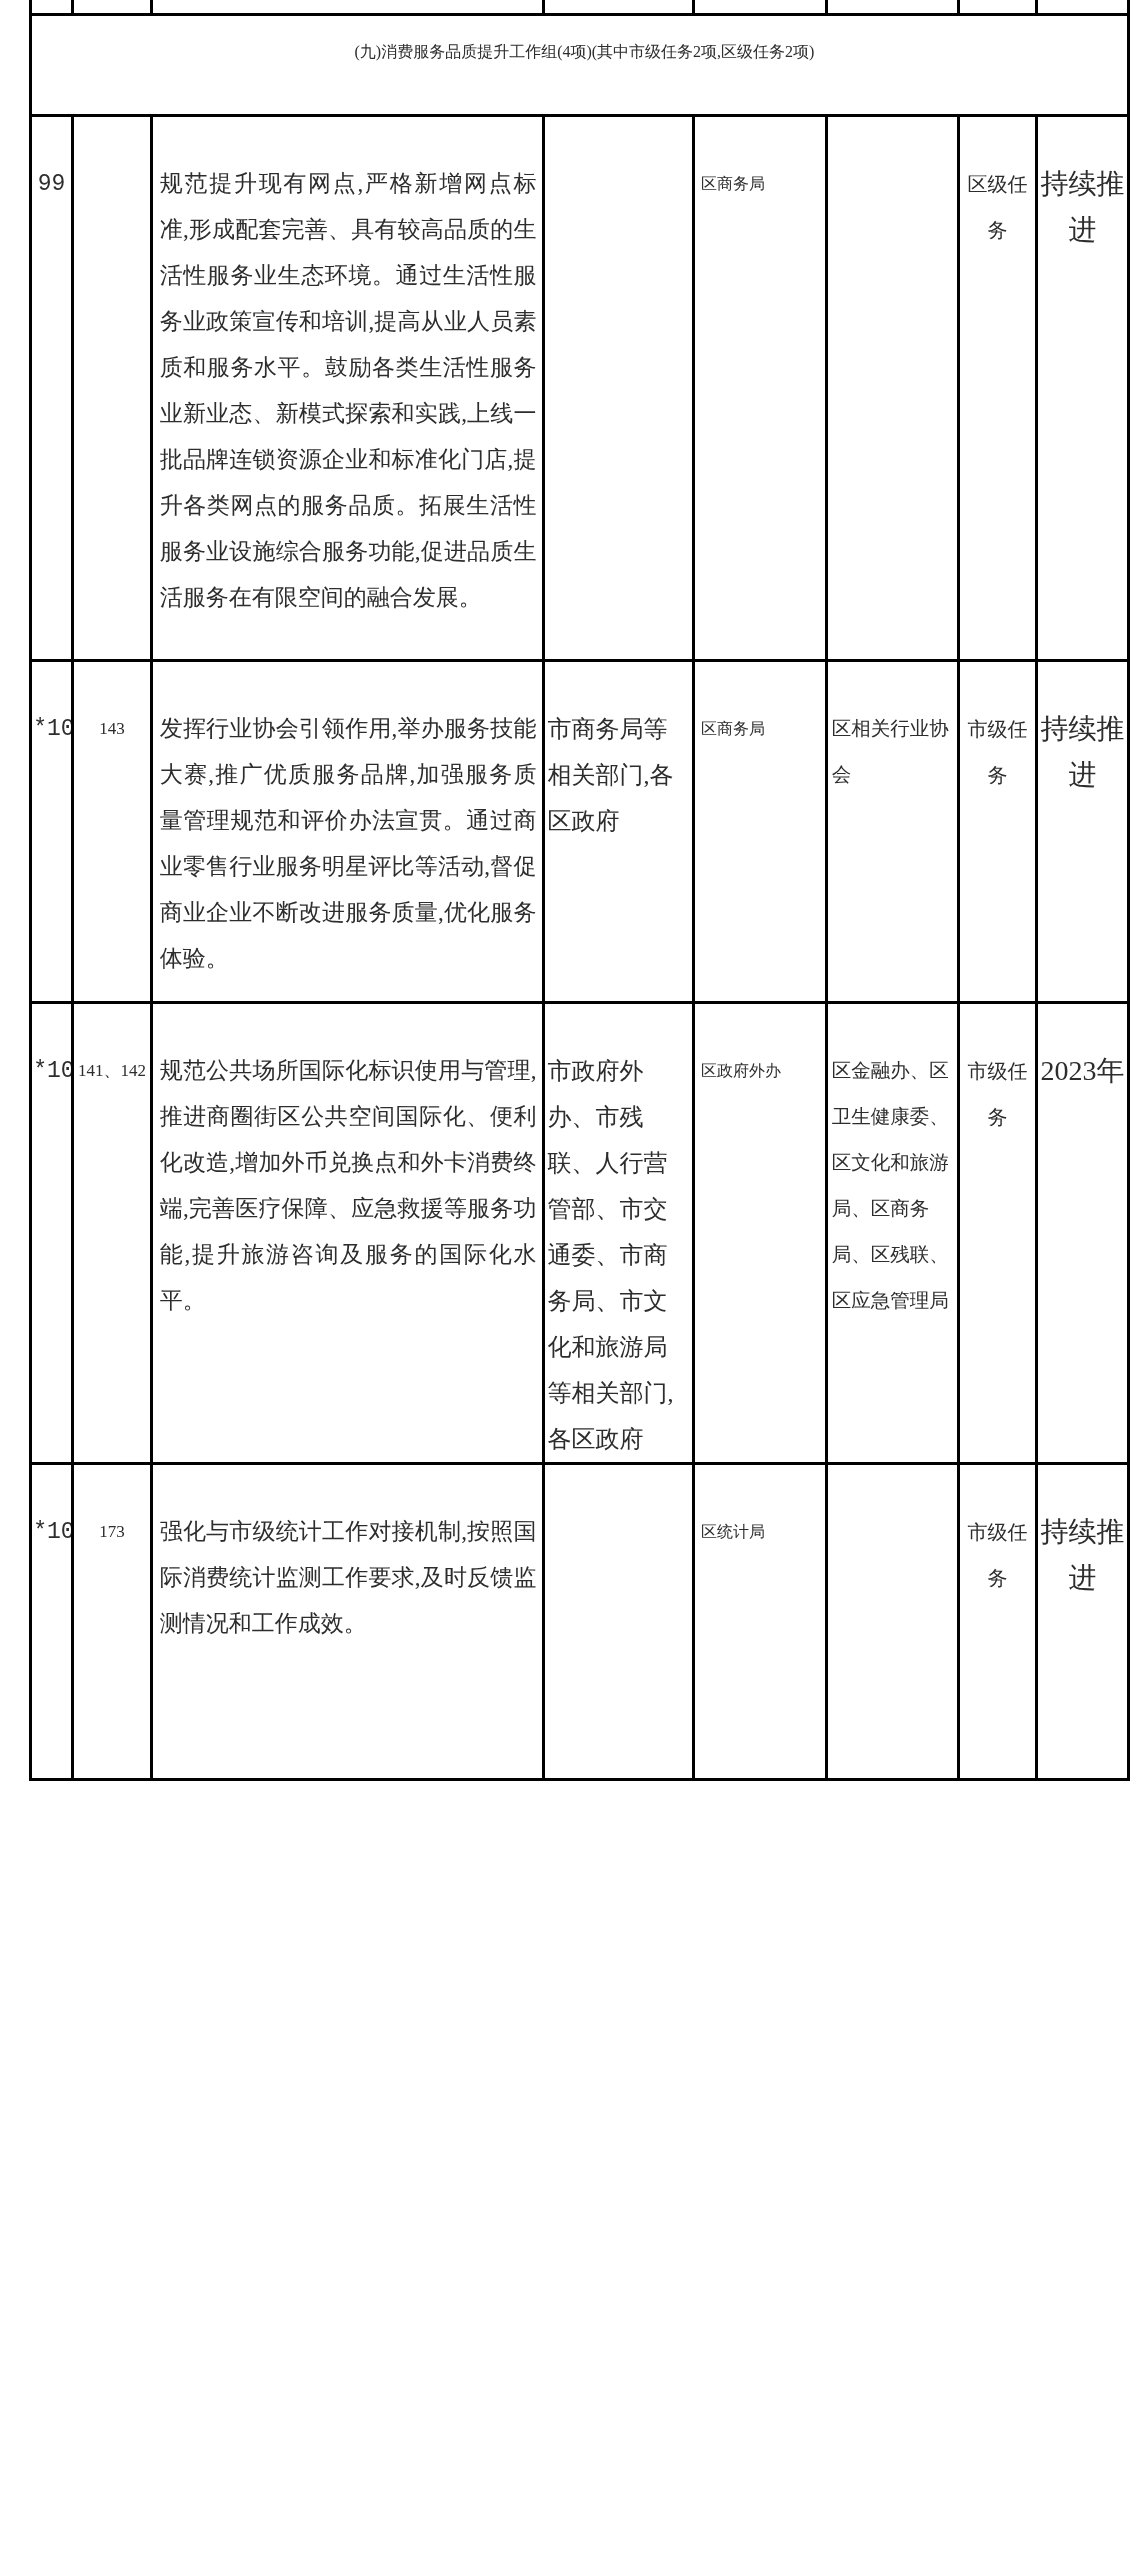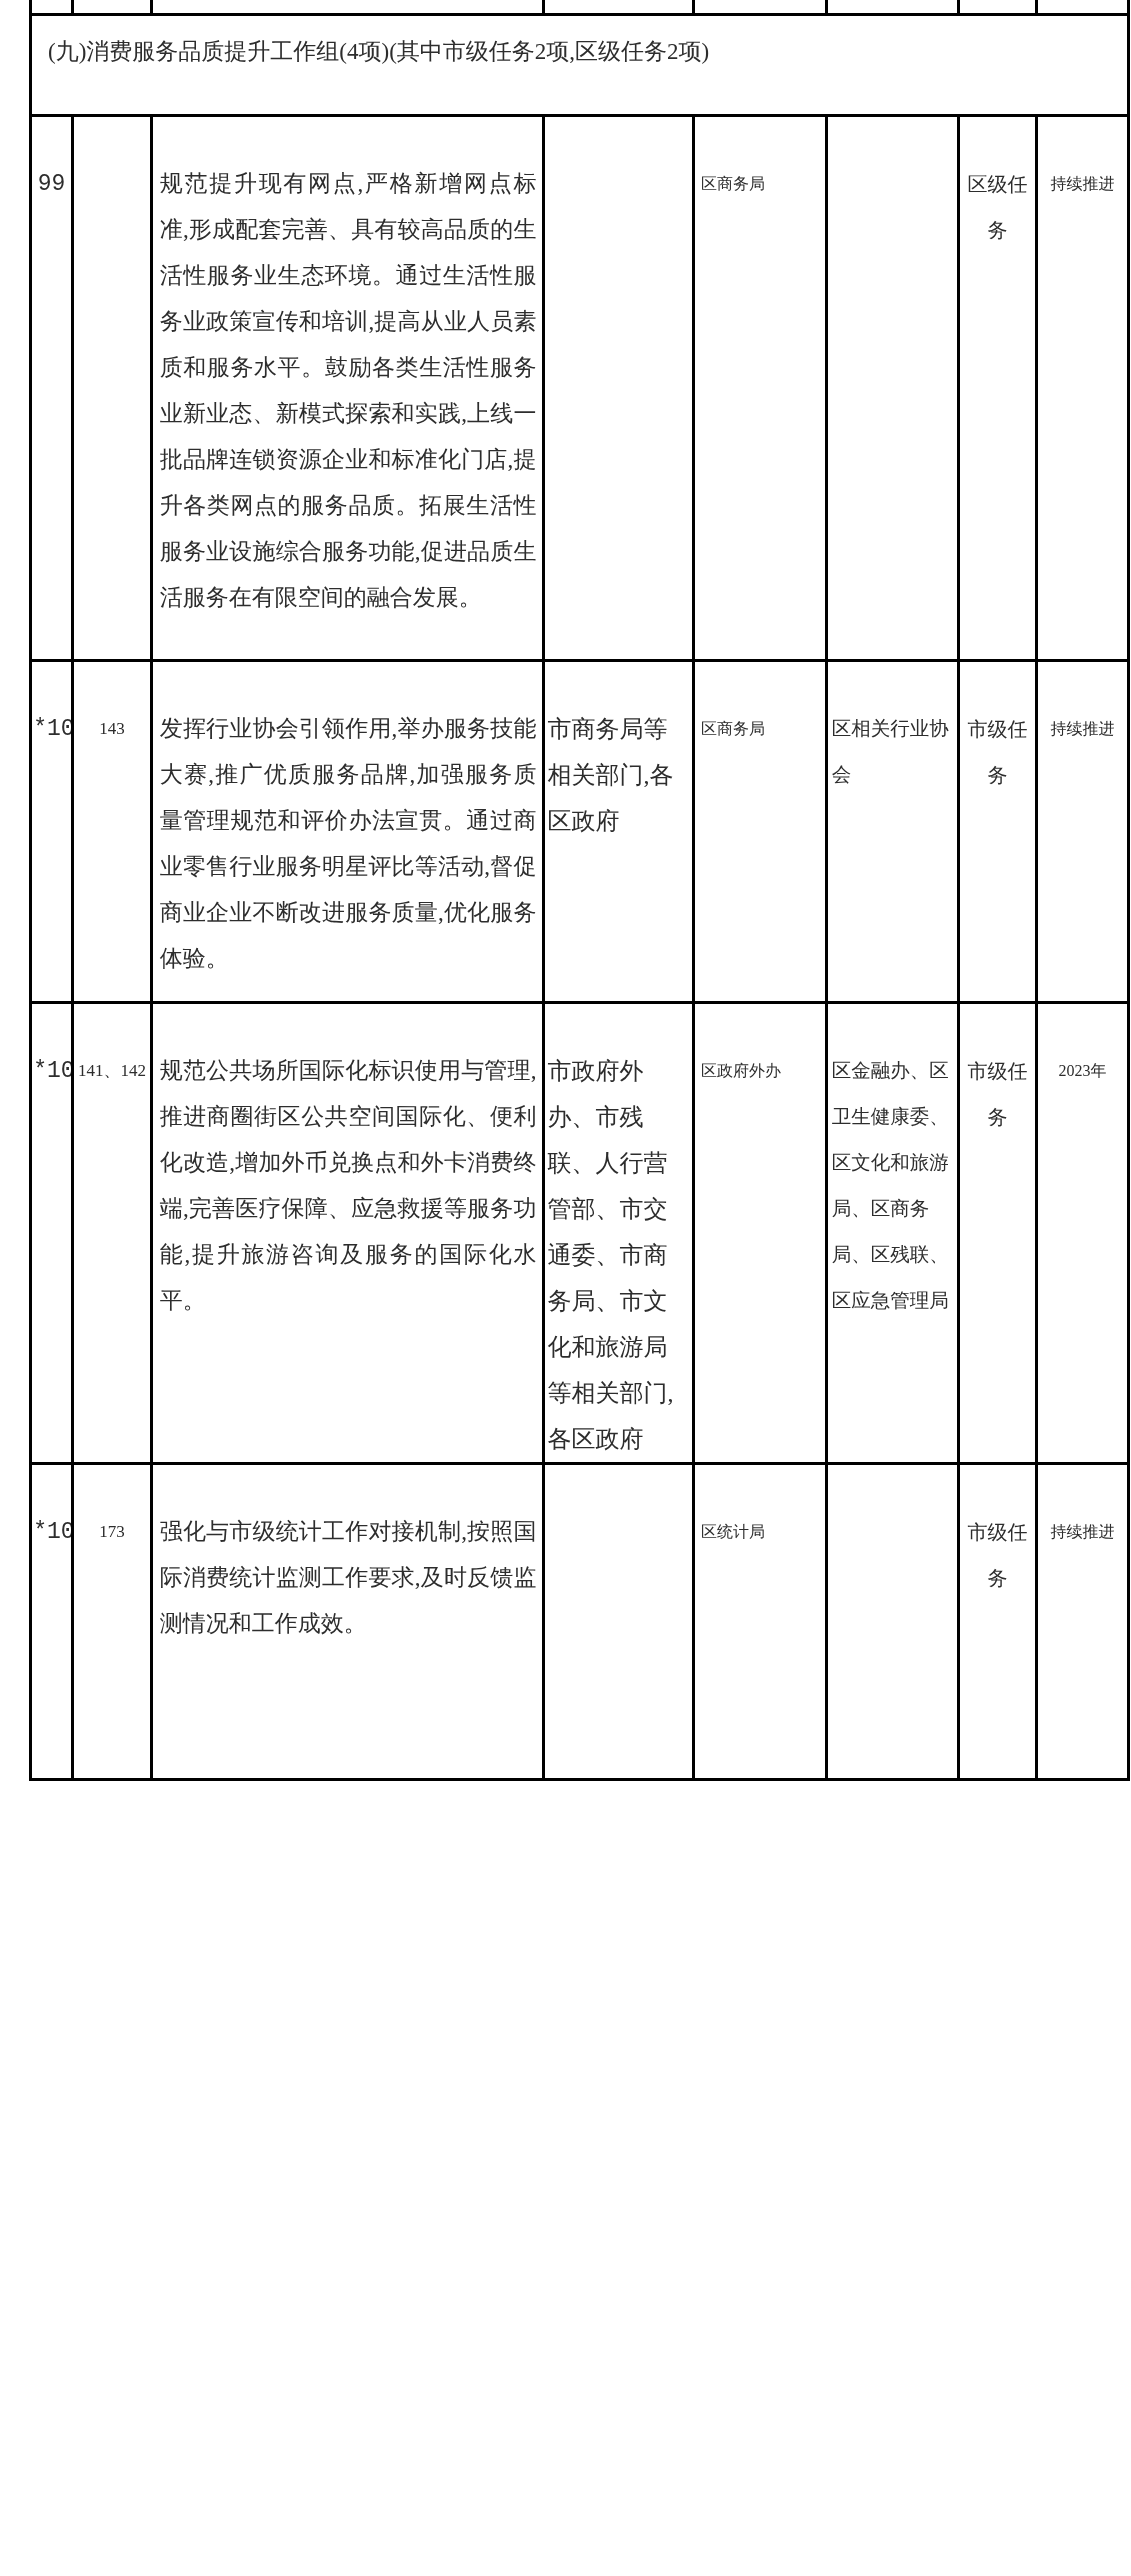--- a/index.html
+++ b/index.html
@@ -28,32 +28,32 @@
     word-break:normal;
   }
   tr.spacer td{
     border-top:none;
     height:13.4px;
     padding:0;
   }
   tr.sec td{
     height:85px;
     padding:12.2px 6.1px 0 16px;
-    font-size:23px;
+    font-size:16px;
     line-height:46px;
-    text-align:left;
+    text-align:center;
   }
   td.c1{font-size:23px;text-align:center;padding:44px 1.2px 0 1.2px;font-family:Liberation Mono, monospace;}
   td.c2{font-size:17px;text-align:center;padding:44px 3.7px 0 3.7px;}
   td.c3{font-size:23px;text-align:justify;padding:44px 5.5px 0 6.7px;}
   td.c4{font-size:24px;padding:44px 1.2px 0 2.4px;}
   td.c5{font-size:16px;padding:44px 2.4px 0 6.1px;margin-left:47px;}
   td.c6{font-size:19.5px;padding:44px 2.4px 0 3.7px;white-space:pre-line;}
   td.c7{font-size:20px;text-align:center;padding:44px 1.8px 0 1.8px;}
-  td.c8{font-size:16px;text-align:center;padding:44px 1.2px 0 1.2px;}
+  td.c8{font-size:28px;text-align:center;padding:44px 1.2px 0 1.2px;}
   tr.r99 {height:545px;}
   tr.r100{height:405px;}
   tr.r101{height:342px;}
   tr.r102{height:404px;}
   tr.r103{height:365px;}
   tr.r104{height:316px;}
 </style>
 </head>
 <body>
 

